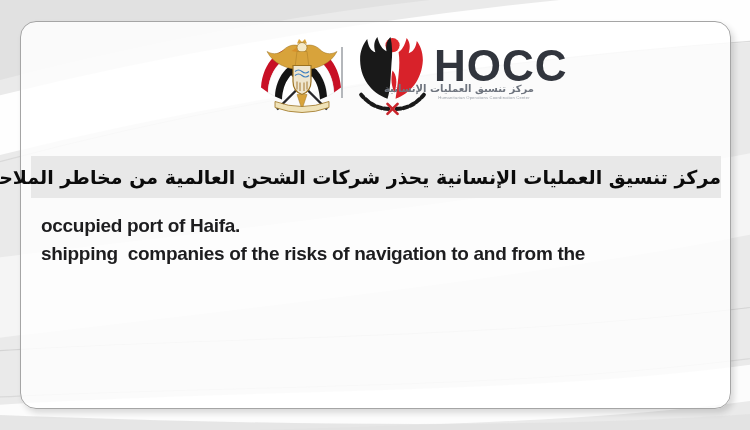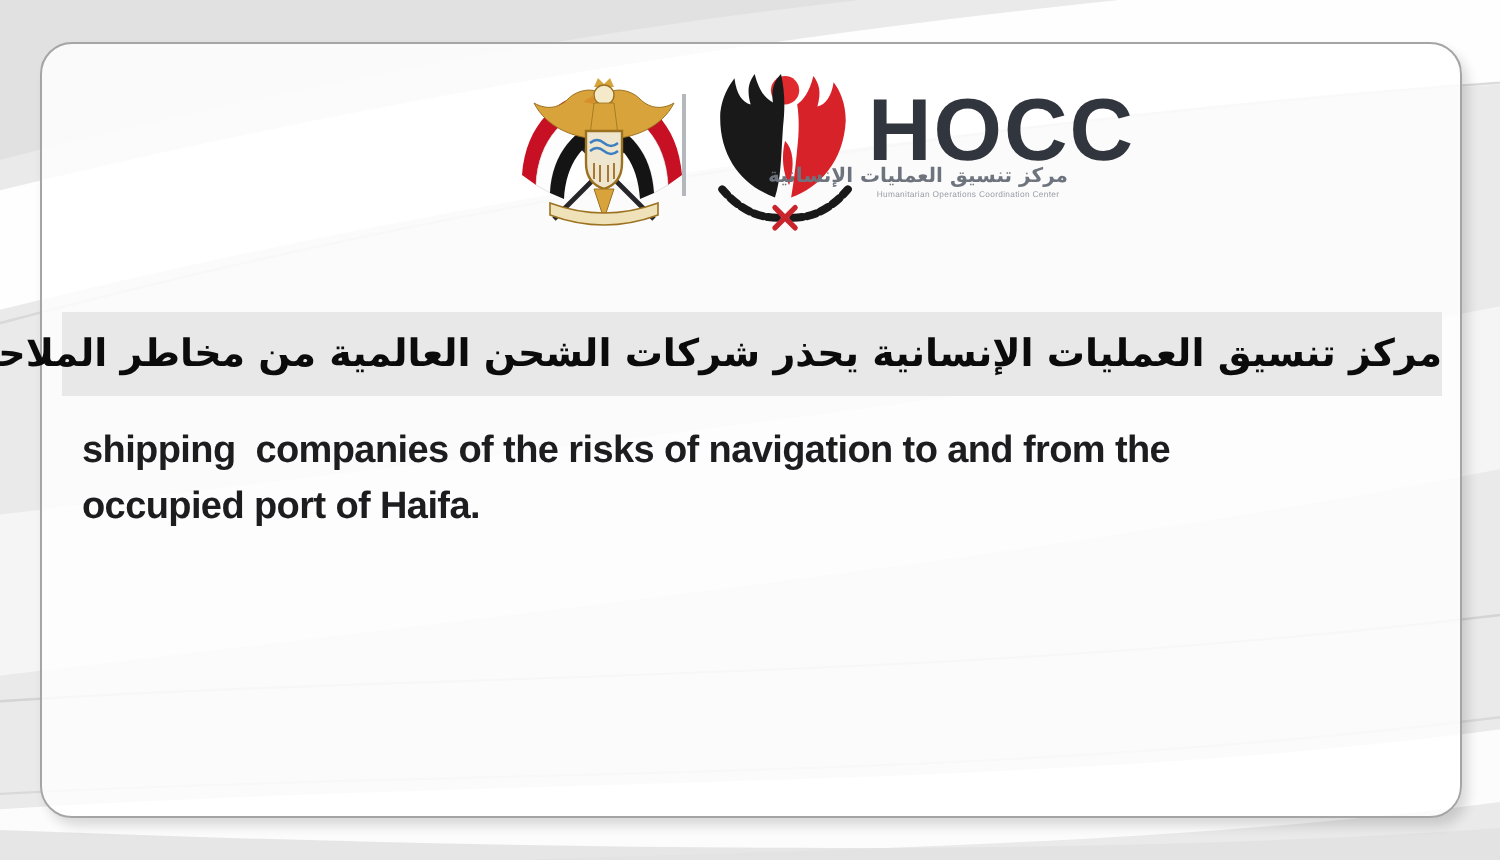--- a/index.html
+++ b/index.html
@@ -120,17 +120,17 @@
     <div class="hocc-acronym">HOCC</div>
     <div class="hocc-ar" dir="rtl">مركز تنسيق العمليات الإنسانية</div>
     <div class="hocc-en">Humanitarian Operations Coordination Center</div>
   </div>
 
   <div class="headline-band">
     <div class="headline-ar" dir="rtl">مركز تنسيق العمليات الإنسانية يحذر شركات الشحن العالمية من مخاطر الملاحة من وإلى ميناء حيفا المحتل</div>
   </div>
 
   <div class="body-text">
+    <div class="body-line">occupied port of Haifa.</div>
     <div class="body-line">shipping  companies of the risks of navigation to and from the</div>
-    <div class="body-line">occupied port of Haifa.</div>
   </div>
 
 </div>
 
 </body></html>

